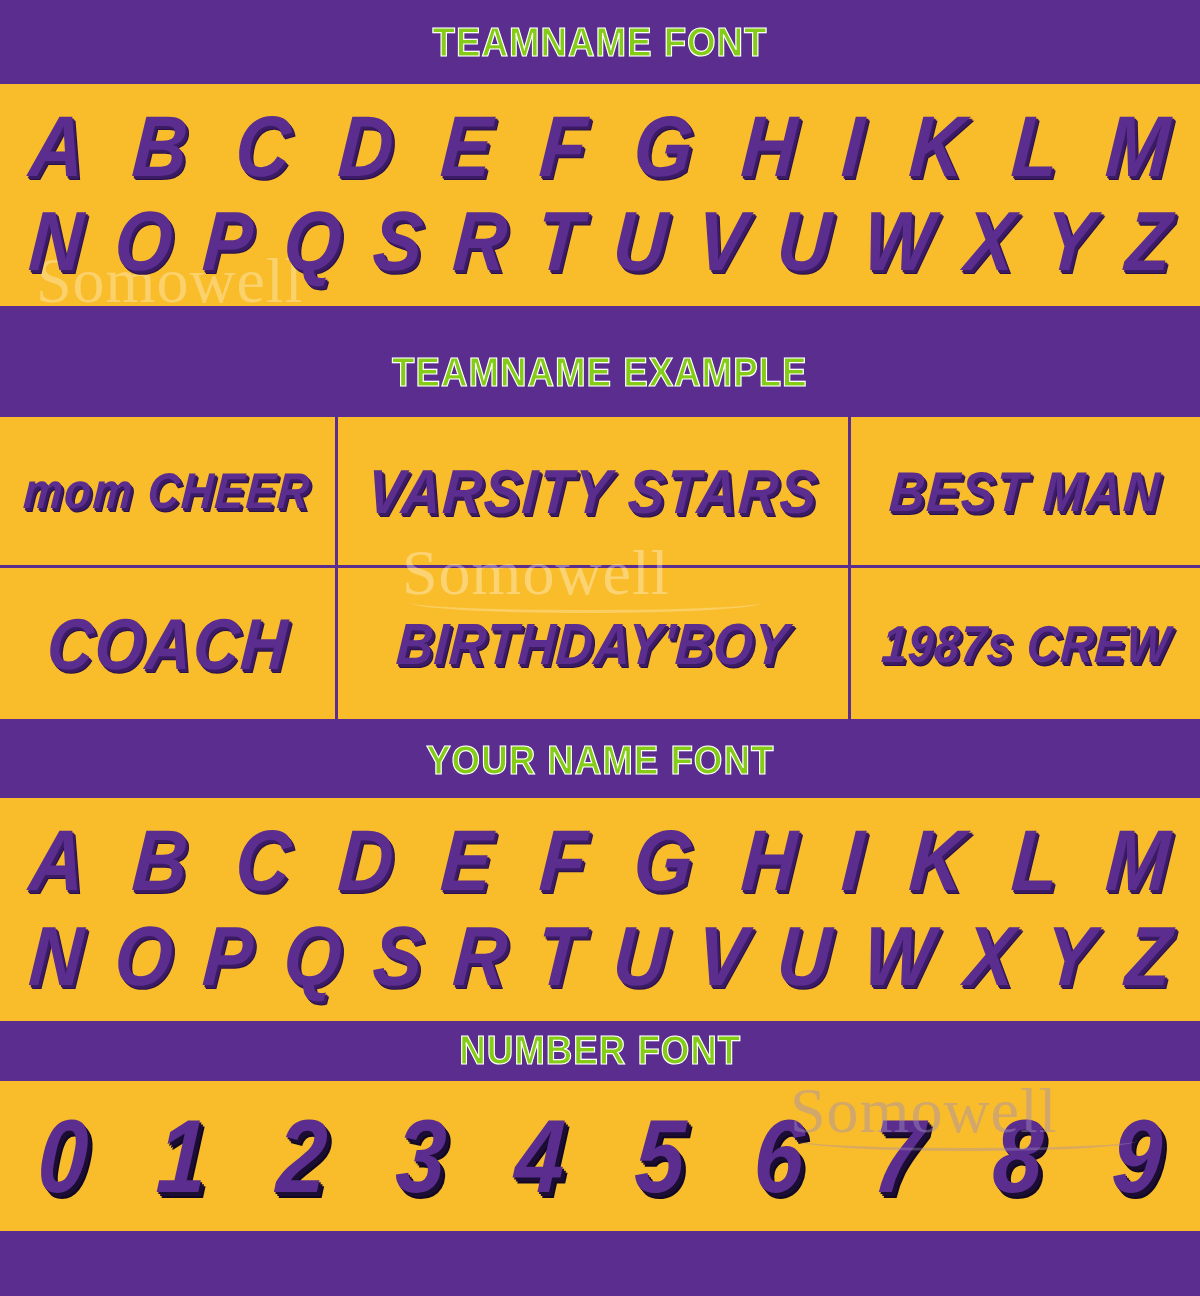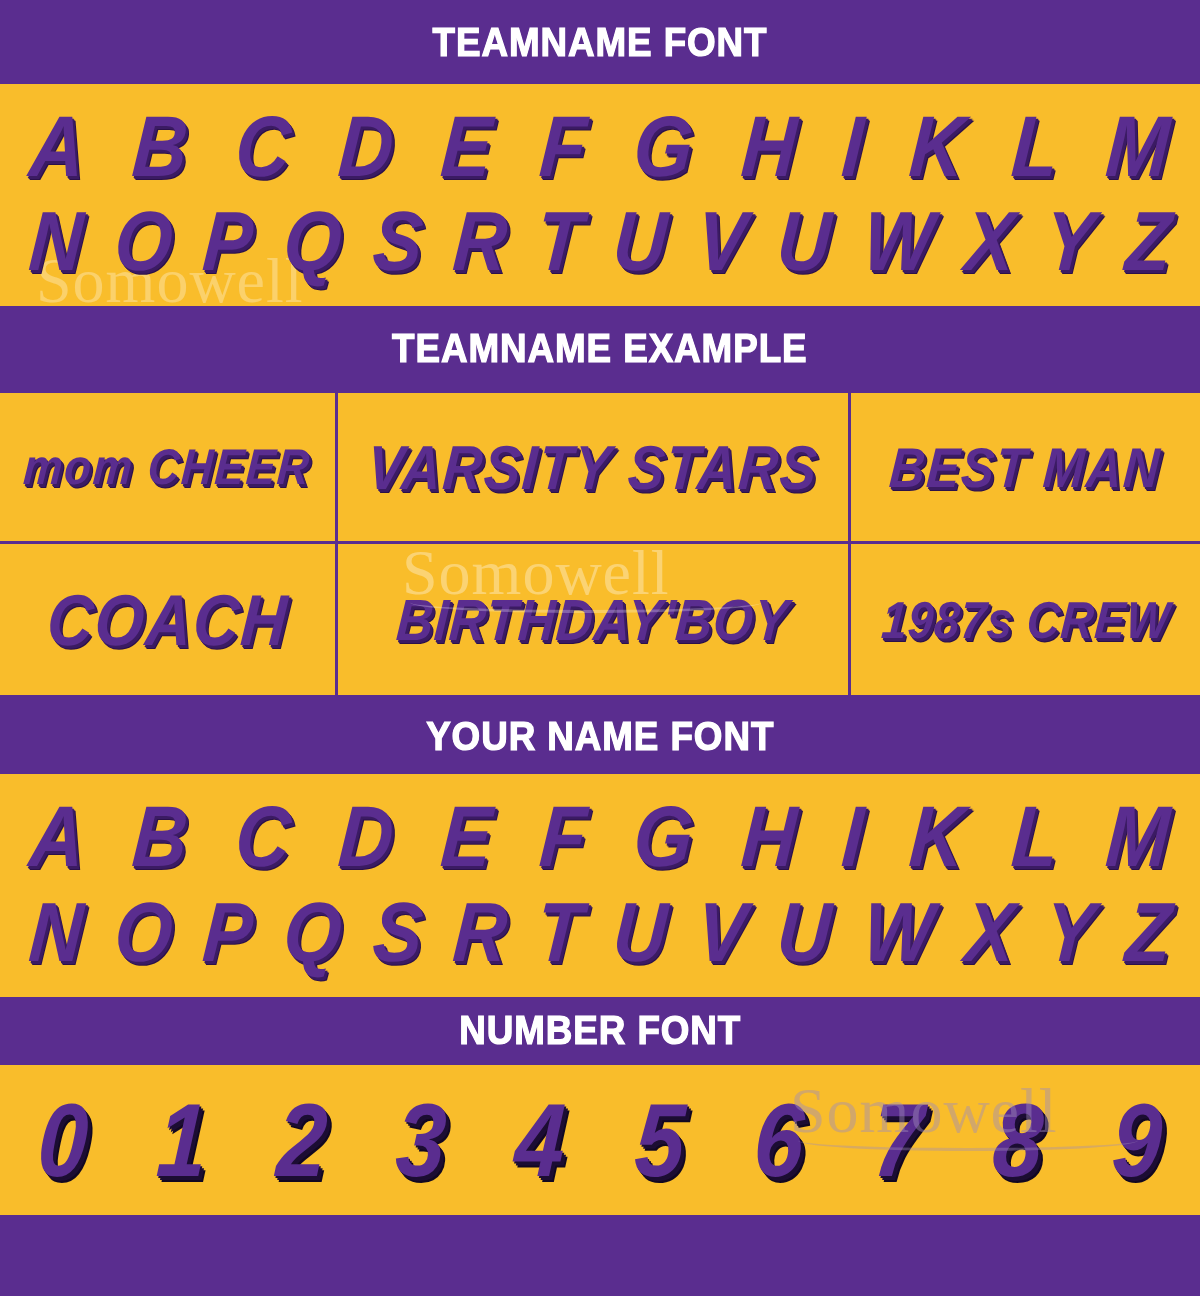--- a/index.html
+++ b/index.html
@@ -18,42 +18,42 @@
   .sheet {
     width: 1200px;
     height: 1296px;
     position: relative;
     background: #5a2d8f;
   }
 
   
   .banner {
     background: #5a2d8f;
-    color: #ffffff;
+    color: #84cc16;
     text-align: center;
     font-weight: bold;
     letter-spacing: 0.5px;
     font-family: "Liberation Sans", sans-serif;
     display: flex;
     align-items: center;
     justify-content: center;
   }
   .banner span {
     font-size: 40px;
     font-weight: bold;
     transform: scaleX(0.92);
     letter-spacing: 1px;
     text-shadow: 0 0 0 #fff;
     -webkit-text-stroke: 1.2px #ffffff;
   }
 
   .banner-1 { height: 84px; }
-  .banner-2 { height: 84px; }
+  .banner-2 { height: 84px; margin-top: 24px; }
   .banner-3 { height: 76px; }
-  .banner-4 { height: 68px; }
+  .banner-4 { height: 60px; }
 
   
   .panel {
     background: #f9bd2b;
     position: relative;
     overflow: hidden;
   }
 
   
   .alpha-panel {

